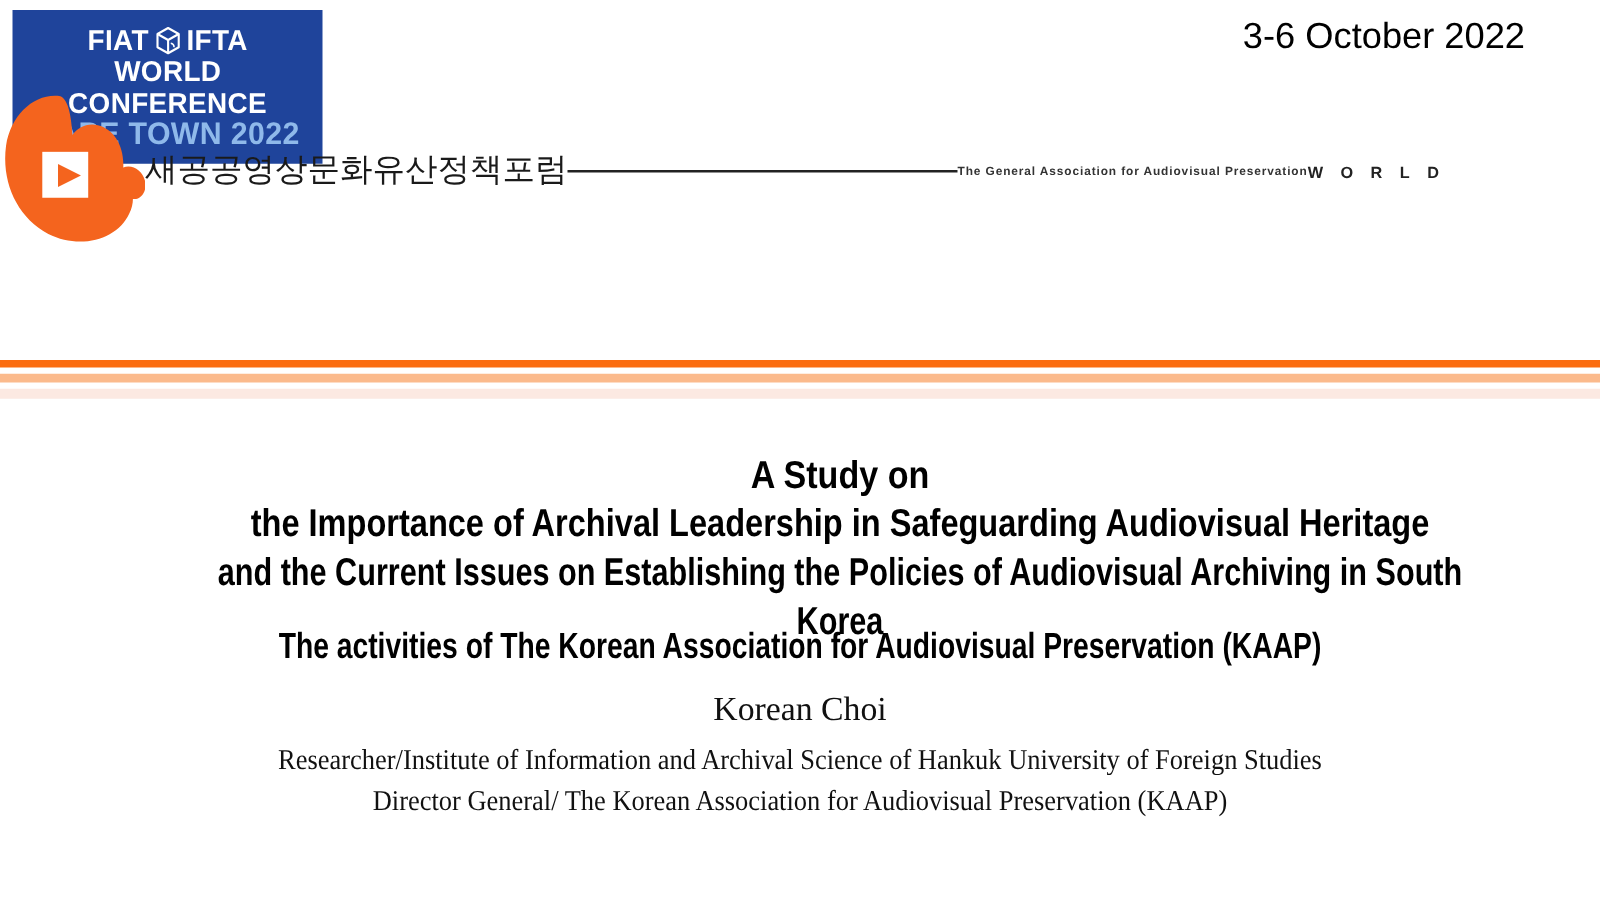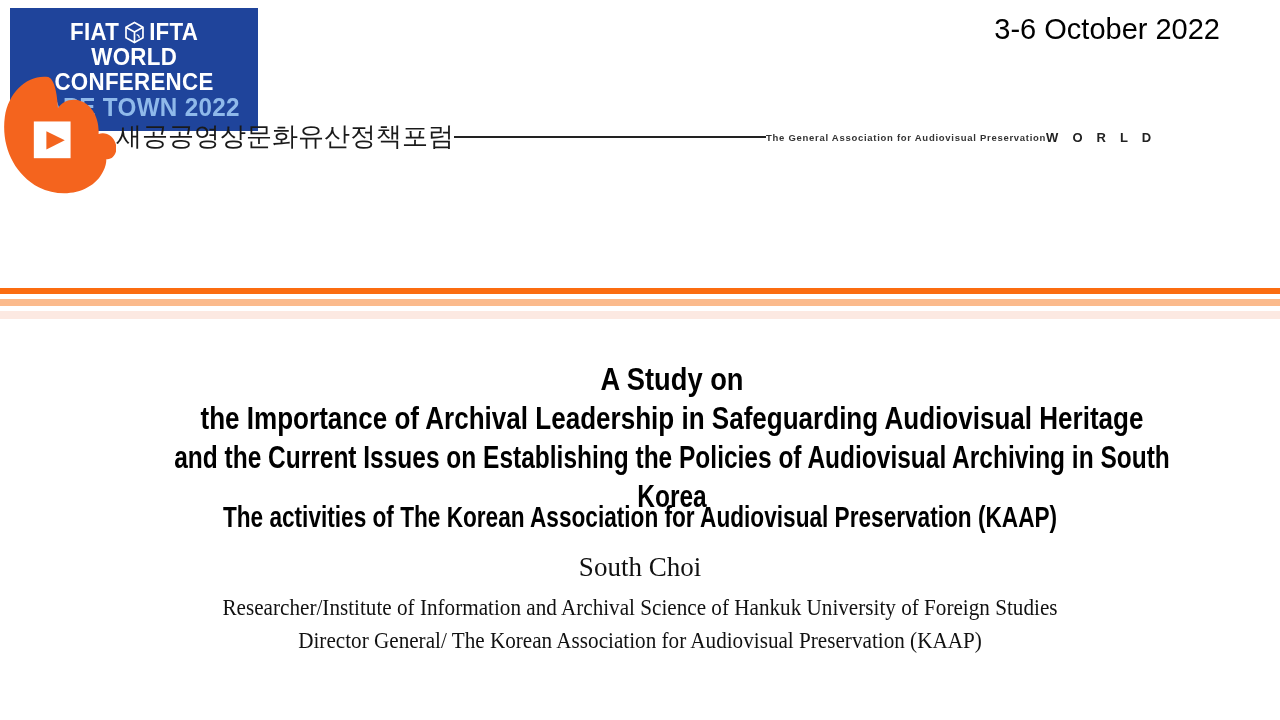--- a/index.html
+++ b/index.html
@@ -121,18 +121,18 @@
 
   <div class="title">
     <div class="tl tl-1">A Study on</div>
     <div class="tl tl-2">the Importance of Archival Leadership in Safeguarding Audiovisual Heritage</div>
     <div class="tl tl-3">and the Current Issues on Establishing the Policies of Audiovisual Archiving in South Korea</div>
   </div>
 
   <div class="subtitle">The activities of The Korean Association for Audiovisual Preservation (KAAP)</div>
 
   <div class="author">
-    <div class="author-name">South Choi</div>
+    <div class="author-name">Korean Choi</div>
     <div class="aff aff-1">Researcher/Institute of Information and Archival Science of Hankuk University of Foreign Studies</div>
     <div class="aff aff-2">Director General/ The Korean Association for Audiovisual Preservation (KAAP)</div>
   </div>
 
 </div>
 
 </body></html>

